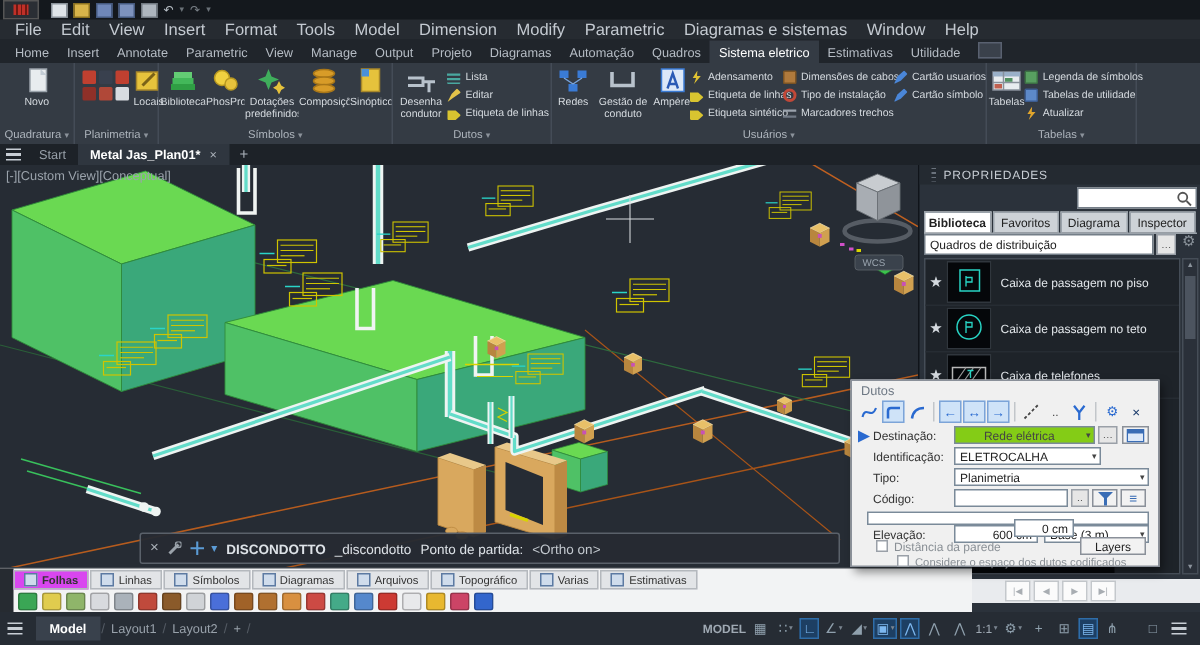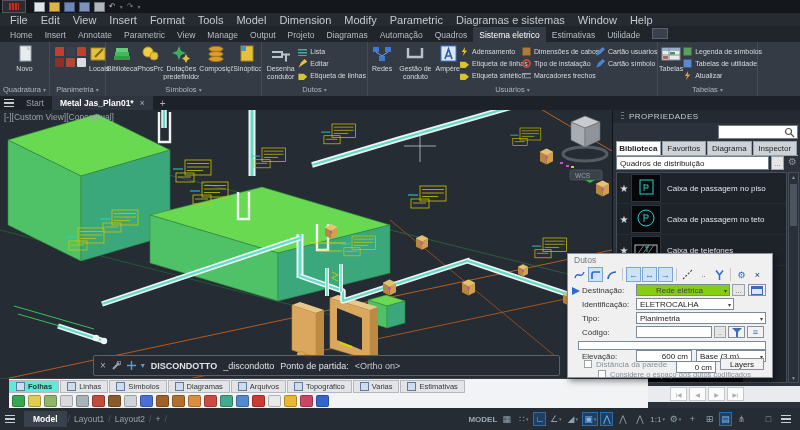--- a/index.html
+++ b/index.html
@@ -105,21 +105,21 @@
   .dinput{position:absolute;height:12px;background:#fff;border:1px solid #7a8a99;font-size:8px;color:#222;box-sizing:border-box;padding:1px 3px 0;text-align:right;}
   .dbtn{position:absolute;height:12px;background:#e6e6e6;border:1px solid #9aa0a8;font-size:7px;color:#555;display:flex;align-items:center;justify-content:center;box-sizing:border-box;}
   .dbtn.raised{background:#f2f2f2;border:1px solid #8a9099;color:#222;font-size:8px;}
   .chk{position:absolute;width:8px;height:8px;background:#fff;border:1px solid #9aa0a8;box-sizing:border-box;}
   .flag{position:absolute;width:0;height:0;border-left:8px solid #2a6ad0;border-top:4px solid transparent;border-bottom:4px solid transparent;}
   
   #dock{position:absolute;left:0;top:378px;width:648px;height:30px;background:#f2f3f4;z-index:3;border-top:1px solid #3a4047;box-sizing:border-box;}
   #dock .edge{position:absolute;left:0;top:0;width:9px;height:30px;background:#262b31;}
   .dtabs{position:absolute;left:9px;top:1px;height:13px;display:flex;gap:1px;}
   .dktab{display:flex;align-items:center;gap:3px;padding:0 6px;background:#e2e4e7;border:1px solid #b4b8bd;font-size:7.5px;color:#333;}
-  .dktab.act{background:#5eead4;font-weight:bold;}
+  .dktab.act{background:#d946ef;font-weight:bold;}
   .dktab i{width:7px;height:7px;border:1px solid #5d7aa2;background:#cfdcec;display:inline-block;}
   .dicons{position:absolute;left:12px;top:16px;display:flex;gap:3px;}
   .dicon{width:13px;height:12px;border-radius:2px;border:1px solid rgba(0,0,0,.25);box-sizing:border-box;}
   .dicon:nth-child(1){background:#3aa655;}.dicon:nth-child(2){background:#e0cc4e;}
   .dicon:nth-child(3){background:#8fb56a;}.dicon:nth-child(4){background:#d8dade;}
   .dicon:nth-child(5){background:#aab2ba;}.dicon:nth-child(6){background:#c04a3c;}
   .dicon:nth-child(7){background:#8a5a2a;}.dicon:nth-child(8){background:#d0d3d7;}
   .dicon:nth-child(9){background:#4a6fd9;}.dicon:nth-child(10){background:#a06228;}
   .dicon:nth-child(11){background:#b07030;}.dicon:nth-child(12){background:#d89040;}
   .dicon:nth-child(13){background:#cc4a44;}.dicon:nth-child(14){background:#44aa88;}
@@ -714,21 +714,21 @@
       </div>
 
     <div class="dinput" style="left:10px;top:87px;width:188px;height:9px;text-align:left"></div>
 
     <div class="dlab" style="left:14px;top:98px">Elevação:</div>
     <div class="dinput" style="left:68px;top:96px;width:56px">600 cm</div>
     <div class="dcombo" style="left:128px;top:96px;width:70px"><span>Base (3 m)</span><span class="car">▾</span></div>
 
     <span class="chk" style="left:16px;top:106px"></span>
     <div class="dlab gray" style="left:28px;top:106px">Distância da parede</div>
-    <div class="dinput" style="left:108px;top:107px;width:40px">0 cm</div>
+    <div class="dinput" style="left:108px;top:92px;width:40px">0 cm</div>
     <div class="dbtn raised" style="left:152px;top:104px;width:44px">Layers</div>
 
     <span class="chk" style="left:30px;top:116px"></span>
     <div class="dlab gray" style="left:42px;top:116px;font-size:7.5px">Considere o espaço dos dutos codificados</div>
   </div>
 
   <div id="dock">
     <div class="edge"></div>
     <div class="dtabs">
       <div class="dktab act">

